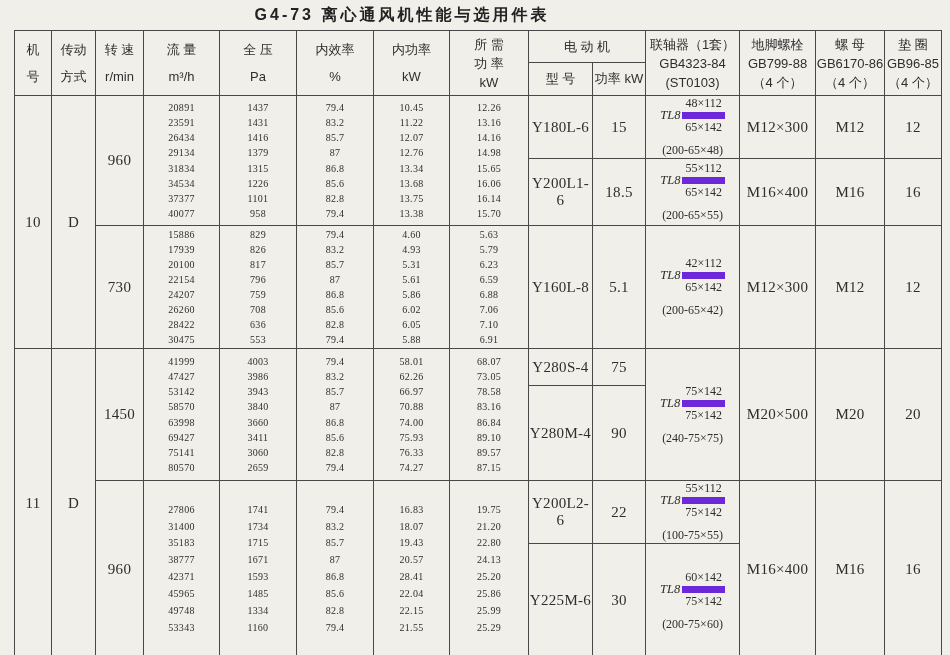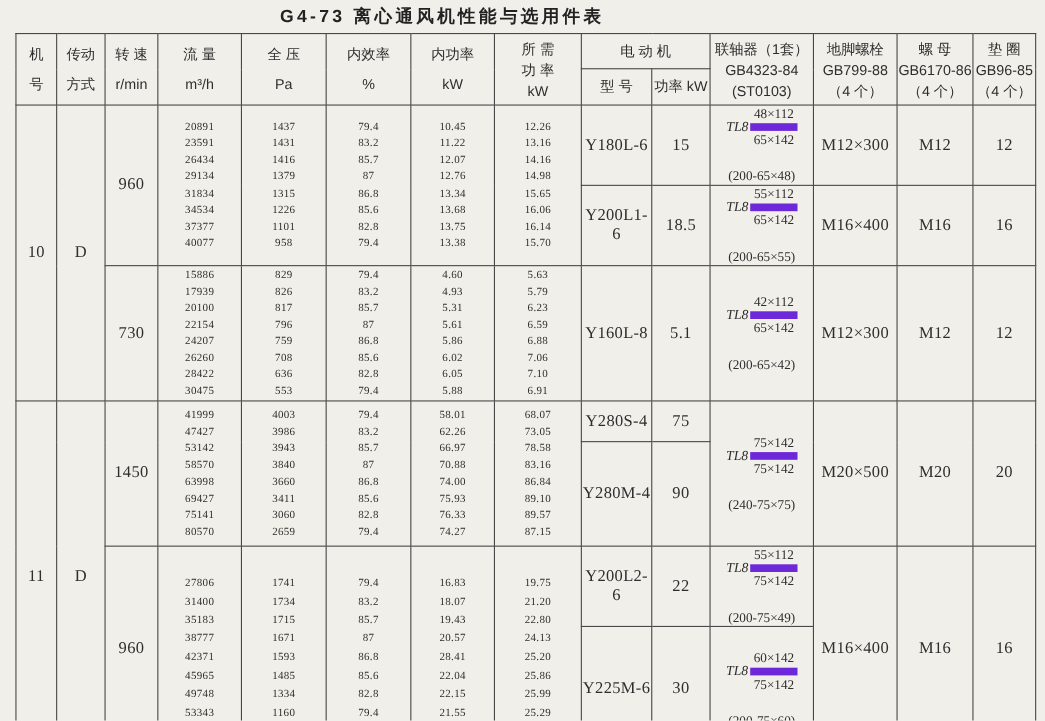--- a/index.html
+++ b/index.html
@@ -48,21 +48,21 @@
     font-family:Liberation Serif, serif;
     font-size:15px; letter-spacing:0.3px;
   }
   
   .cpl { display:flex; align-items:center; justify-content:center; gap:2px;
          font-family:"Liberation Serif", serif; font-size:12px; }
   .tl8 { font-style:italic; font-size:12.5px; }
   .frac { display:inline-block; text-align:center; vertical-align:middle; }
   .fnum { display:block; border-bottom:7px solid #6d28d9; padding:0 3px 1px 3px; }
   .fden { display:block; padding-top:1px;text-align:center; }
-  .cnote { font-family:"Liberation Serif", serif; font-size:12px; margin-top:18px; }
+  .cnote { font-family:"Liberation Serif", serif; font-size:12px; margin-top:8px; }
 </style>
 </head>
 <body>
 
 <div class="page-title">G4-73 离心通风机性能与选用件表</div>
 
 <table class="main">
   <colgroup>
     <col style="width:37px">
       <col style="width:44px">
@@ -367,21 +367,21 @@
     <td class="sn">Y200L2-6</td>
     <td class="sn">22</td>
     <td>
       <div class="cpl">
             <span class="tl8">TL8</span>
             <span class="frac">
               <span class="fnum">55×112</span>
               <span class="fden">75×142</span>
             </span>
           </div>
-      <div class="cnote">(200-75×49)</div>
+      <div class="cnote">(100-75×55)</div>
     </td>
     <td rowspan="2" class="sn">M16×400</td>
     <td rowspan="2" class="sn">M16</td>
     <td rowspan="2" class="sn">16</td>
   </tr>
 
   <tr style="height:115px;">
     <td class="sn">Y225M-6</td>
     <td class="sn">30</td>
     <td>

